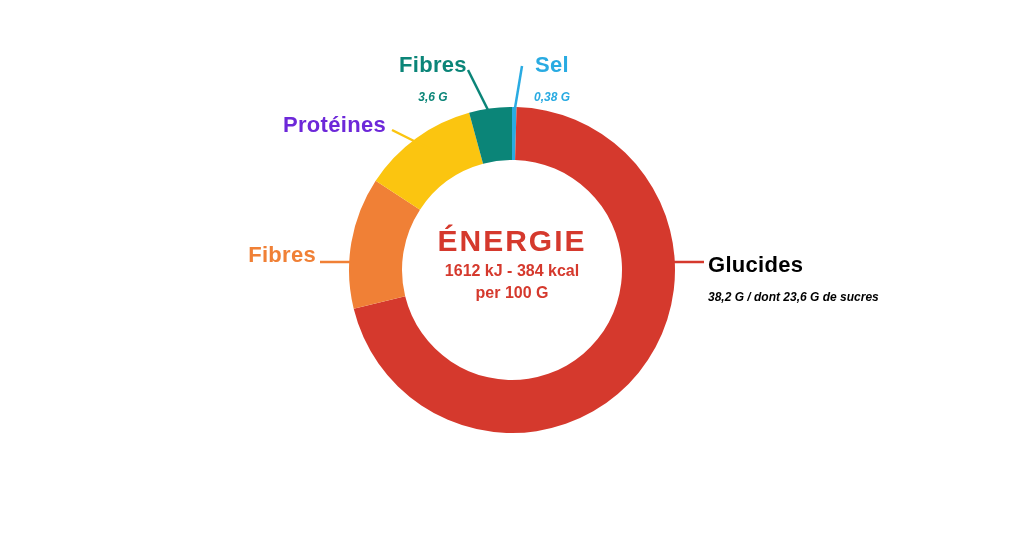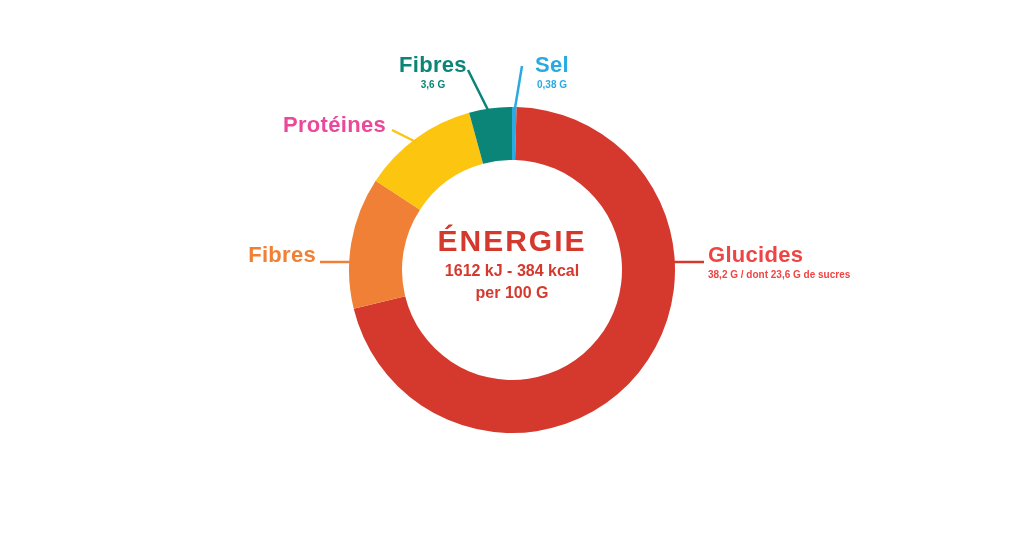--- a/index.html
+++ b/index.html
@@ -25,23 +25,24 @@
   .seg-label {
     position: absolute;
     line-height: 1.15;
   }
   .seg-label .seg-name {
     font-size: 22px;
     font-weight: 700;
     letter-spacing: 0.3px;
   }
   .seg-label .seg-value {
-    font-size: 10px;
+    font-size: 12px;
     font-weight: 700;
-    margin-top: 2px;
+    margin-top: 14px;
+    font-style: italic;
   }
   .label-center { text-align: center; }
   .label-right  { text-align: right; }
   .label-left   { text-align: left; }
   #center-label {
     position: absolute;
     left: 362px;
     top: 224px;
     width: 300px;
     text-align: center;
@@ -82,29 +83,29 @@
   <div class="seg-label label-center" style="left: 383px; top: 52px; width: 100px; color: rgb(11, 133, 120);">
     <div class="seg-name">Fibres</div>
     <div class="seg-value">3,6 G</div>
   </div>
 
   <div class="seg-label label-center" style="left: 510px; top: 52px; width: 84px; color: rgb(41, 171, 226);">
     <div class="seg-name">Sel</div>
     <div class="seg-value">0,38 G</div>
   </div>
 
-  <div class="seg-label label-right" style="left: 200px; top: 112px; width: 186px; color: #ec4899;">
+  <div class="seg-label label-right" style="left: 200px; top: 112px; width: 186px; color: #6d28d9;">
     <div class="seg-name">Protéines</div>
   </div>
 
   <div class="seg-label label-right" style="left: 40px; top: 242px; width: 276px; color: rgb(240, 128, 54);">
     <div class="seg-name">Fibres</div>
   </div>
 
-  <div class="seg-label label-left" style="left: 708px; top: 242px; width: 290px; color: #ef4444;">
+  <div class="seg-label label-left" style="left: 708px; top: 252px; width: 290px; color: #000000;">
     <div class="seg-name">Glucides</div>
     <div class="seg-value">38,2 G / dont 23,6 G de sucres</div>
   </div>
 
   <div id="center-label" style="color: rgb(213, 57, 45);">
     <div class="energy-title">ÉNERGIE</div>
     <div class="energy-line">1612 kJ - 384 kcal</div>
     <div class="energy-line">per 100 G</div>
   </div>
 

